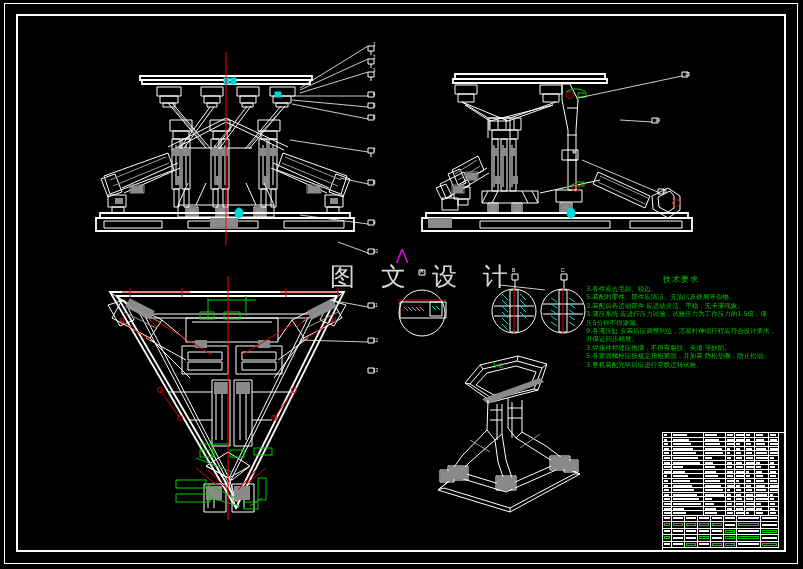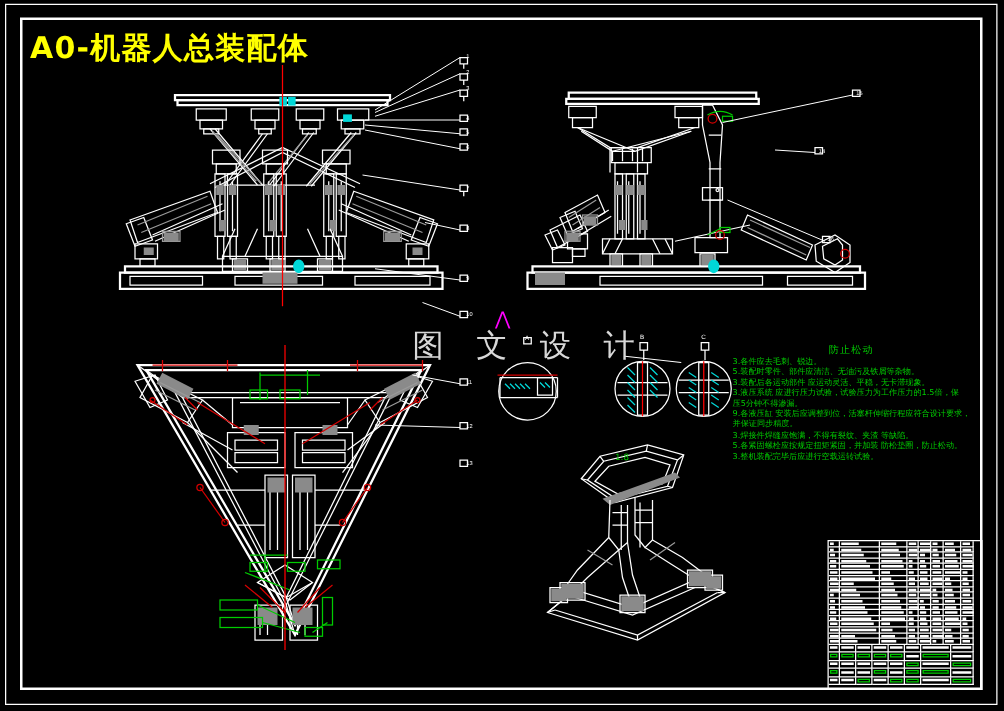--- a/index.html
+++ b/index.html
@@ -47,21 +47,20 @@
   .scale-lbl{position:absolute;color:#00cc00;font-family:"DejaVu Sans",sans-serif;font-size:7px;}
 </style>
 </head>
 <body>
 
 <div id="sheet">
 
   <div class="abs" id="outer-frame"></div>
   <div class="abs" id="inner-frame"></div>
 
-  <div class="abs" id="sheet-title">A0-机器人总装配体</div>
 
   <div class="abs" style="left:0;top:0;width:803px;height:569px;">
   <svg width="803" height="569">
 
     <g class="wl2">
       <path d="M142 80 L310 80 L310 84 L142 84 Z"></path>
       <path d="M140 76 L312 76 L312 80 L140 80 Z"></path>
     </g>
 
     <g class="wl">
@@ -531,21 +530,21 @@
       <path d="M682 72 h6 v5 h-6 z"></path>
       <path d="M658 189 h6 v5 h-6 z"></path>
     </g>
   </svg>
   </div>
 
   <div class="abs" id="watermark">图 文 设 计</div>
   <div class="abs" id="wm-mark">⋀</div>
 
   <div class="abs" id="tech-req">
-    <div id="tech-title">防止松动</div>
+    <div id="tech-title">技术要求</div>
     <div id="tech-list">
         <div class="treq-line">3.各件应去毛刺、锐边。</div>
         <div class="treq-line">5.装配时零件、部件应清洁、无油污及铁屑等杂物。</div>
         <div class="treq-line">3.装配后各运动部件 应运动灵活、平稳，无卡滞现象。</div>
         <div class="treq-line">3.液压系统 应进行压力试验，试验压力为工作压力的1.5倍，保</div>
         <div class="treq-line"> 压5分钟不得渗漏。</div>
         <div class="treq-line">9.各液压缸 安装后应调整到位，活塞杆伸缩行程应符合设计要求，</div>
         <div class="treq-line"> 并保证同步精度。</div>
         <div class="treq-line">3.焊接件焊缝应饱满，不得有裂纹、夹渣 等缺陷。</div>
         <div class="treq-line">5.各紧固螺栓应按规定扭矩紧固，并加装 防松垫圈，防止松动。</div>

